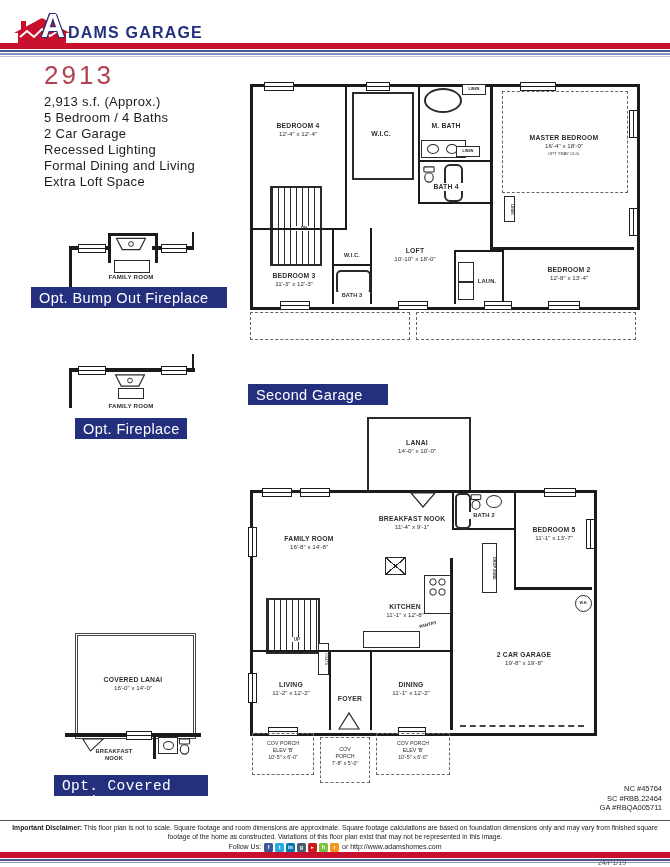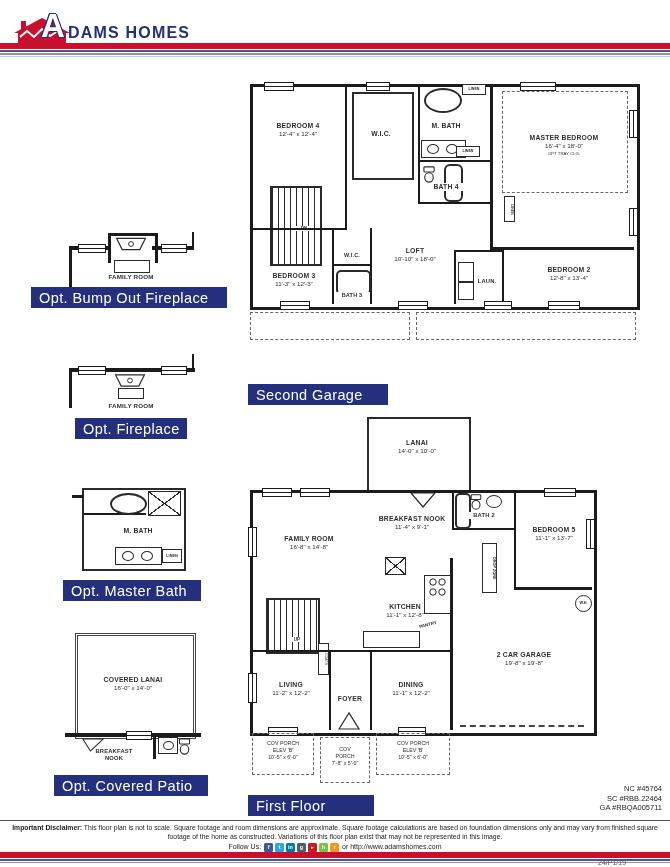--- a/index.html
+++ b/index.html
@@ -41,27 +41,36 @@
 
   <div class="abs" style="left:0;top:0;width:670px;height:58px;">
     <svg class="abs" style="left:14px;top:15px;" width="56" height="30" viewBox="0 0 56 30">
       <rect x="7" y="6" width="5" height="10" fill="#c8102e"></rect>
       <rect x="35" y="1" width="6" height="12" fill="#c8102e"></rect>
       <polygon points="0,18 28,3 56,18" fill="#c8102e"></polygon>
       <rect x="4" y="16" width="48" height="13" fill="#c8102e"></rect>
       <polyline points="6,22 13,16 20,22 28,14 36,21 44,16" stroke="#ffffff" stroke-width="2" fill="none"></polyline>
     </svg>
     <span class="brandA" style="left:41px;top:7px;font-size:33px;">A</span>
-    <span class="abs" style="left:68px;top:24px;font-size:16px;font-weight:bold;color:#242f7e;letter-spacing:1.2px;">DAMS HOMES</span>
+    <span class="abs" style="left:68px;top:24px;font-size:16px;font-weight:bold;color:#242f7e;letter-spacing:1.2px;">DAMS GARAGE</span>
     <div class="abs" style="left:0;top:43px;width:670px;height:6px;background:#c8102e;"></div>
     <div class="abs" style="left:0;top:50px;width:670px;height:2px;background:#4a5694;"></div>
     <div class="abs" style="left:0;top:53px;width:670px;height:2px;background:#8a91ba;"></div>
     <div class="abs" style="left:0;top:56px;width:670px;height:1px;background:#c2c6dd;"></div>
   </div>
 
+  <div class="abs" style="left:44px;top:60px;width:200px;">
+    <div style="font-size:26px;letter-spacing:3px;color:#b5404f;">2913</div>
+    <div class="spec" style="margin-top:3px;">2,913 s.f. (Approx.)</div>
+    <div class="spec">5 Bedroom / 4 Baths</div>
+    <div class="spec">2 Car Garage</div>
+    <div class="spec">Recessed Lighting</div>
+    <div class="spec">Formal Dining and Living</div>
+    <div class="spec">Extra Loft Space</div>
+  </div>
 
   <div class="abs" style="left:30px;top:352px;width:200px;height:92px;">
     <div class="w" style="left:39px;top:16px;width:3px;height:40px;"></div>
     <div class="w" style="left:39px;top:16px;width:126px;height:4px;"></div>
     <div class="win-h" style="left:48px;top:14px;width:26px;"></div>
     <div class="win-h" style="left:131px;top:14px;width:24px;"></div>
     <div class="w" style="left:162px;top:2px;width:2px;height:15px;"></div>
     <svg class="abs" style="left:84px;top:21px;" width="32" height="15" viewBox="0 0 40 18">
       <polygon points="2,2 38,2 31,16 9,16" fill="none" stroke="#2a2a2a" stroke-width="1.5"></polygon>
       <circle cx="20" cy="9" r="3" fill="none" stroke="#2a2a2a" stroke-width="1.2"></circle>
@@ -81,34 +90,20 @@
       <circle cx="20" cy="9" r="3" fill="none" stroke="#2a2a2a" stroke-width="1.2"></circle>
     </svg>
     <div class="box1" style="left:84px;top:35px;width:34px;height:11px;"></div>
     <div class="w" style="left:122px;top:21px;width:42px;height:4px;"></div>
     <div class="win-h" style="left:131px;top:19px;width:24px;"></div>
     <div class="w" style="left:162px;top:7px;width:2px;height:16px;"></div>
     <div class="lbl rn" style="left:73px;top:48px;width:56px;font-size:6.2px;">FAMILY ROOM</div>
     <div class="navybar" style="left:1px;top:62px;width:196px;">Opt. Bump Out Fireplace</div>
   </div>
 
-  <div class="abs" style="left:30px;top:475px;width:205px;height:130px;">
-    <div class="box2" style="left:52px;top:13px;width:100px;height:79px;border-width:2.5px;"></div>
-    <div class="w" style="left:54px;top:38px;width:62px;height:2px;"></div>
-    <div class="oval" style="left:80px;top:18px;width:33px;height:18px;"></div>
-    <div class="xbox" style="left:118px;top:16px;width:31px;height:23px;"></div>
-    <div class="w" style="left:42px;top:20px;width:12px;height:3px;"></div>
-    <div class="lbl rn" style="left:84px;top:52px;width:48px;">M. BATH</div>
-    <div class="box1" style="left:85px;top:72px;width:45px;height:16px;">
-      <i class="cir" style="left:6px;top:3px;width:10px;height:8px;"></i>
-      <i class="cir" style="left:25px;top:3px;width:10px;height:8px;"></i>
-    </div>
-    <div class="box1 lbl tiny" style="left:132px;top:74px;width:18px;height:12px;font-size:3.8px;line-height:12px;">LINEN</div>
-    <div class="navybar" style="left:33px;top:105px;width:138px;">Opt. Master Bath</div>
-  </div>
 
   <div class="abs" style="left:30px;top:628px;width:205px;height:175px;">
     <div class="abs" style="left:45px;top:5px;width:115px;height:100px;border:3px double #444;"></div>
     <div class="lbl" style="left:58px;top:48px;width:90px;">
       <div class="rn">COVERED LANAI</div>
       <div class="rd">16'-0" x 14'-0"</div>
     </div>
     <div class="w" style="left:35px;top:105px;width:136px;height:4px;"></div>
     <div class="win-h" style="left:96px;top:103px;width:24px;"></div>
     <svg class="abs" style="left:52px;top:109px;" width="22" height="16" viewBox="0 0 26 16">
@@ -119,21 +114,21 @@
       <i class="cir" style="left:4px;top:3px;width:9px;height:7px;"></i>
     </div>
     <svg class="abs" style="left:148px;top:110px;" width="13" height="17" viewBox="0 0 14 20">
       <rect x="1" y="1" width="12" height="6" rx="1" fill="none" stroke="#2a2a2a" stroke-width="1.3"></rect>
       <ellipse cx="7" cy="13.5" rx="5" ry="5.5" fill="none" stroke="#2a2a2a" stroke-width="1.3"></ellipse>
     </svg>
     <div class="lbl" style="left:58px;top:120px;width:52px;">
       <div class="rn" style="font-size:5.8px;">BREAKFAST</div>
       <div class="rn" style="font-size:5.8px;">NOOK</div>
     </div>
-    <div class="navybar" style="left:24px;top:147px;width:154px;">Opt. Covered Patio</div>
+    <div class="navybar" style="left:24px;top:147px;width:154px;font-family:Liberation Mono, monospace;">Opt. Covered Patio</div>
   </div>
 
   <div class="abs" style="left:248px;top:80px;width:400px;height:300px;">
     <div class="abs" style="left:2px;top:4px;width:384px;height:220px;border:3px solid #1b1b1b;"></div>
 
     <div class="w" style="left:97px;top:4px;width:2px;height:146px;"></div>
     <div class="abs" style="left:104px;top:12px;width:58px;height:84px;border:2px solid #2a2a2a;"></div>
     <div class="w" style="left:170px;top:4px;width:2px;height:120px;"></div>
     <div class="oval" style="left:176px;top:8px;width:34px;height:21px;"></div>
     <div class="box1" style="left:173px;top:60px;width:43px;height:16px;">
@@ -309,21 +304,20 @@
 
     <div class="lbl" style="left:18px;top:120px;width:86px;">
       <div class="rn">FAMILY ROOM</div>
       <div class="rd">16'-8" x 14'-8"</div>
     </div>
     <div class="lbl" style="left:118px;top:100px;width:92px;">
       <div class="rn">BREAKFAST NOOK</div>
       <div class="rd">11'-4" x 9'-1"</div>
     </div>
   </div>
-  <div class="navybar" style="left:248px;top:795px;width:126px;">First Floor</div>
 
   <div class="abs" style="left:530px;top:784px;width:132px;text-align:right;font-size: 7.5px;line-height:9.5px;color:#222;">
     <div>NC #45764</div>
     <div>SC #RBB.22464</div>
     <div>GA #RBQA005711</div>
   </div>
 
   <div class="abs" style="left:0;top:820px;width:670px;height:47px;border-top:1px solid #555;">
     <div style="margin:3px 8px 0;text-align:center;font-size:6.8px;line-height:8.8px;color:#1c1c1c;">
       <b>Important Disclaimer:</b><span> This floor plan is not to scale. Square footage and room dimensions are approximate. Square footage calculations are based on foundation dimensions only and may vary from finished square footage of the home as constructed. Variations of this floor plan exist that may not be represented in this image.</span>

